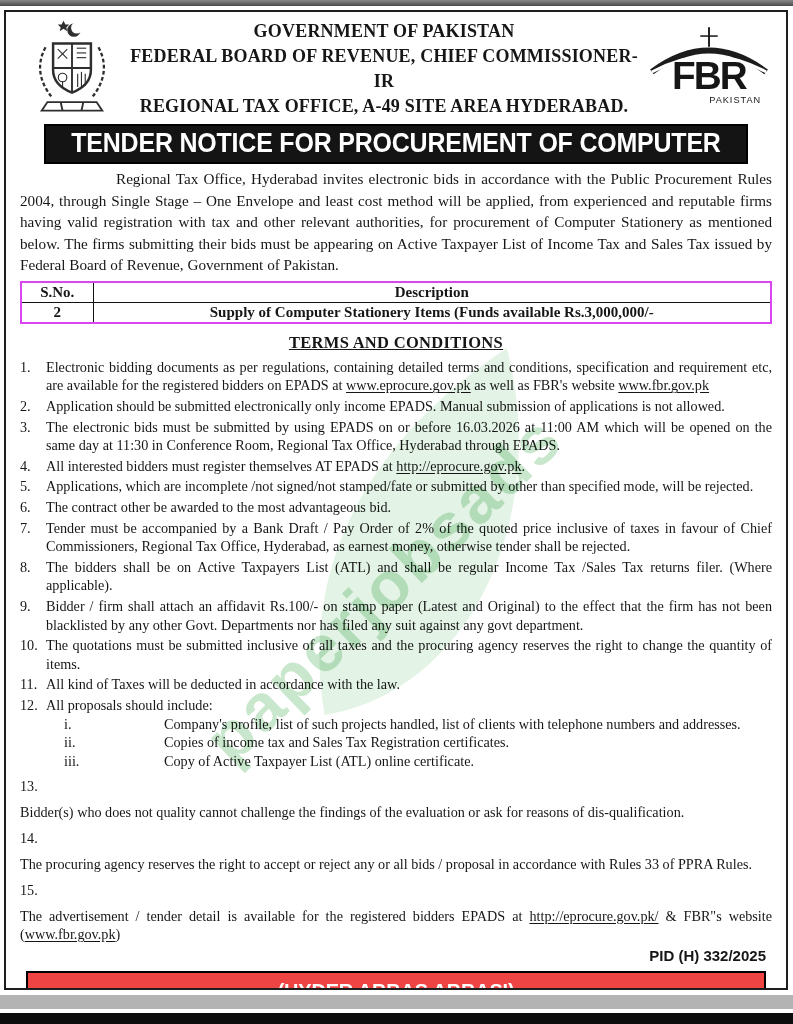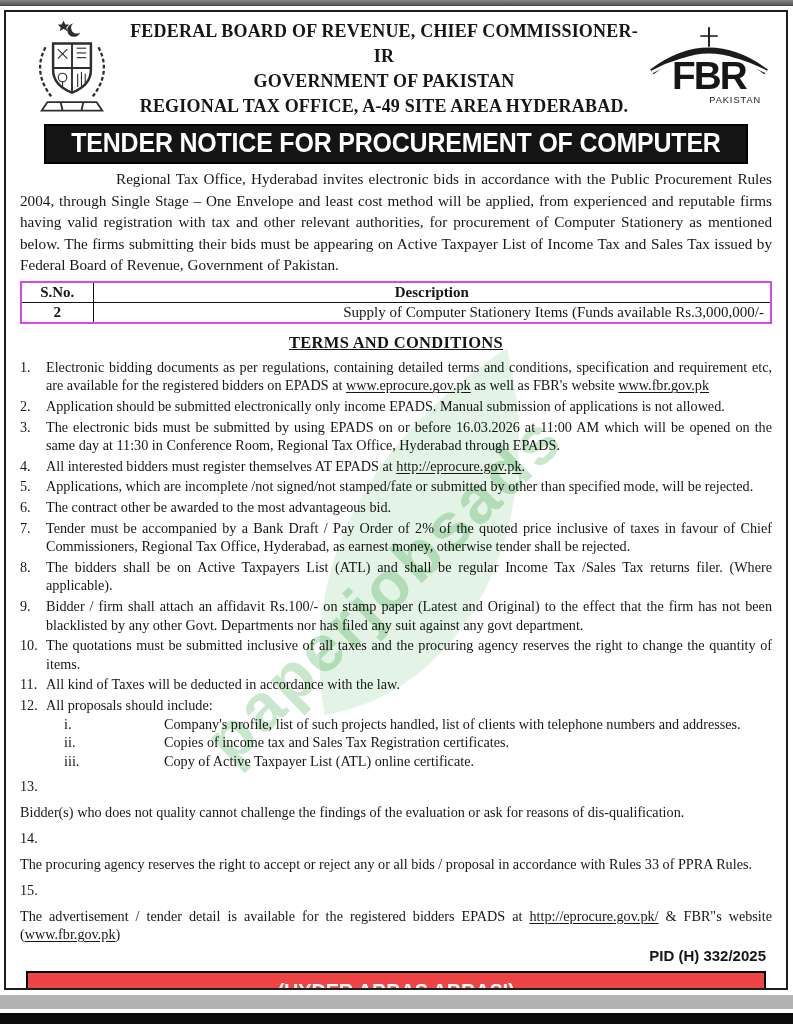--- a/index.html
+++ b/index.html
@@ -25,21 +25,21 @@
                  font-weight:700; font-size:26px; letter-spacing:-.2px; transform:scaleX(.96) scaleY(1.08); }
 
   
   .intro { margin-top:4px; font-size:15.2px; line-height:1.42; text-align:justify; text-indent:96px; }
 
   
   table.items { width:100%; border-collapse:collapse; margin-top:5px; border:2px solid #d946ef; }
   table.items th, table.items td { border:1.6px solid #111; font-size:15px; padding:1px 6px; }
   table.items th { font-weight:bold; text-align:center; }
   .col-sno { width:72px; text-align:center; font-weight:bold; }
-  .col-desc { text-align:right; font-weight:normal; padding-left:14px; }
+  .col-desc { text-align:center; font-weight:bold; padding-left:14px; }
 
   
   .terms-head { margin-top:9px; text-align:center; font-weight:bold; font-size:16.5px;
                 text-decoration:underline; letter-spacing:.3px; }
   .terms-list { margin-top:5px; font-size:14.2px; line-height:1.31; }
   .term-row { display:flex; margin-top:2px; }
   .term-num { flex:0 0 26px; }
   .term-text { flex:1; text-align:justify; }
   .term-text u { text-underline-offset:2px; }
   .sub-row { display:flex; padding-left:44px; }
@@ -99,22 +99,22 @@
           </g>
           <path d="M22,32 q-14,26 6,52" stroke-dasharray="4,2.5" stroke-width="2.4"></path>
           <path d="M78,32 q14,26 -6,52" stroke-dasharray="4,2.5" stroke-width="2.4"></path>
           <path d="M24,90 h52 l6,9 h-64 z" stroke-width="2"></path>
           <line x1="38" y1="90" x2="40" y2="99"></line>
             <line x1="62" y1="90" x2="60" y2="99"></line>
         </g>
       </svg>
     </div>
     <div class="hdr-text">
+      <div>GOVERNMENT OF PAKISTAN</div>
       <div>FEDERAL BOARD OF REVENUE, CHIEF COMMISSIONER-IR</div>
-      <div>GOVERNMENT OF PAKISTAN</div>
       <div>REGIONAL TAX OFFICE, A-49 SITE AREA HYDERABAD.</div>
     </div>
     <div class="fbr">
       <svg width="126" height="84" viewBox="0 0 130 86">
         <path d="M6,46 Q65,2 124,46" stroke="#1c1c1c" stroke-width="6" fill="none"></path>
         <path d="M6,46 Q65,14 124,46" stroke="#ffffff" stroke-width="3" fill="none"></path>
         <line x1="65" y1="0" x2="65" y2="20" stroke="#1c1c1c" stroke-width="2"></line>
         <line x1="56" y1="9" x2="74" y2="9" stroke="#1c1c1c" stroke-width="1.6"></line>
         <text x="65" y="64" text-anchor="middle" font-family="Liberation Sans, sans-serif" font-weight="bold" font-size="40" letter-spacing="-2" fill="#161616">FBR</text>
         <text x="92" y="78" text-anchor="middle" font-family="Liberation Sans, sans-serif" font-size="9.5" letter-spacing="1" fill="#161616">PAKISTAN</text>

